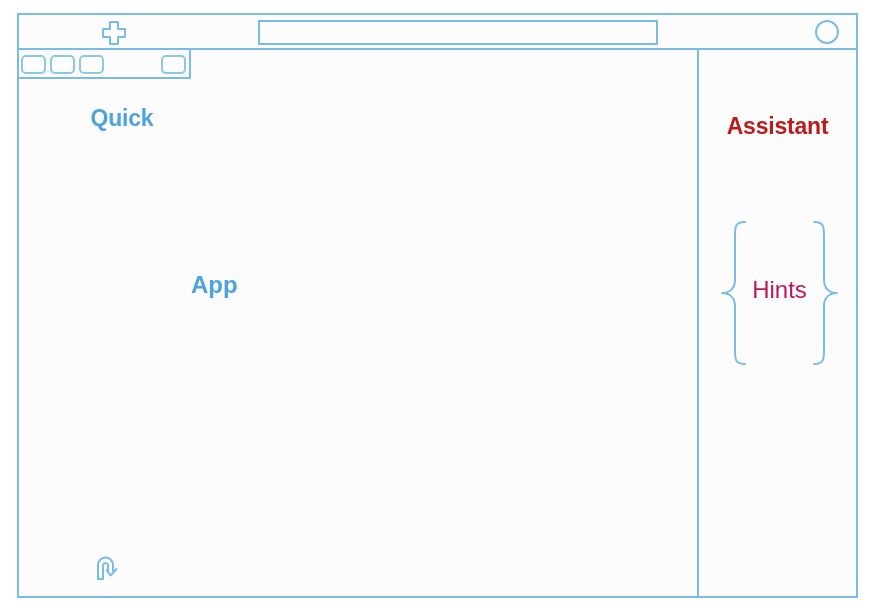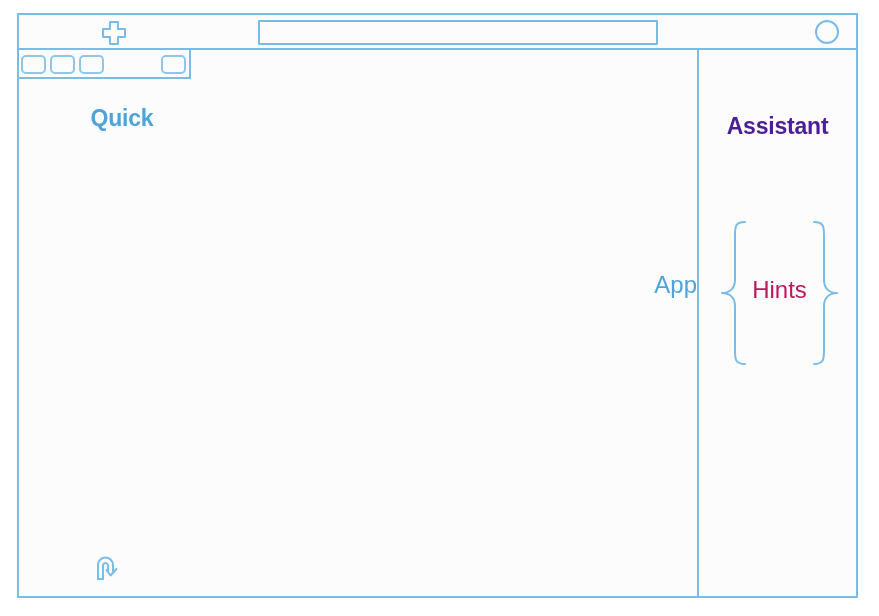--- a/index.html
+++ b/index.html
@@ -146,44 +146,44 @@
     bottom: 0;
     box-sizing: border-box;
     border-right: 2px solid #79bce8;
     background: #fcfcfc;
   }
   #app-label {
     position: absolute;
     left: 0;
     right: 0;
     top: 221px;
-    text-align: right;
+    text-align: left;
     font-size: 24px;
-    font-weight: normal;
+    font-weight: bold;
     color: #4da3dc;
   }
 
   
   #assistant-panel {
     position: absolute;
     right: 0;
     top: 0;
     width: 157px;
     bottom: 0;
     background: #fcfcfc;
   }
   #assistant-title {
     position: absolute;
     left: 0;
     right: 0;
     top: 63px;
     text-align: center;
     font-size: 23px;
     font-weight: bold;
-    color: #4c1d95;
+    color: #b91c1c;
     letter-spacing: -0.2px;
   }
   #hints-group {
     position: absolute;
     left: 14px;
     top: 168px;
     width: 133px;
     height: 150px;
   }
   #hints-group svg {

